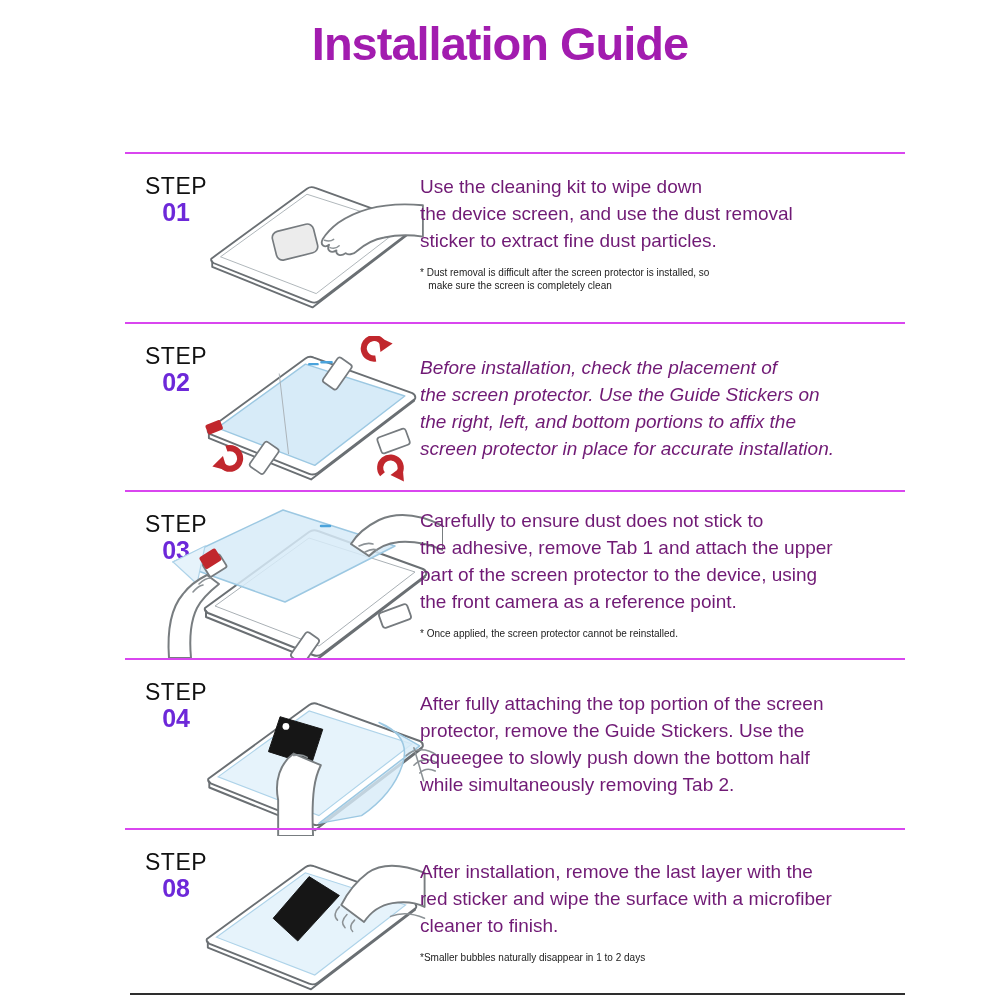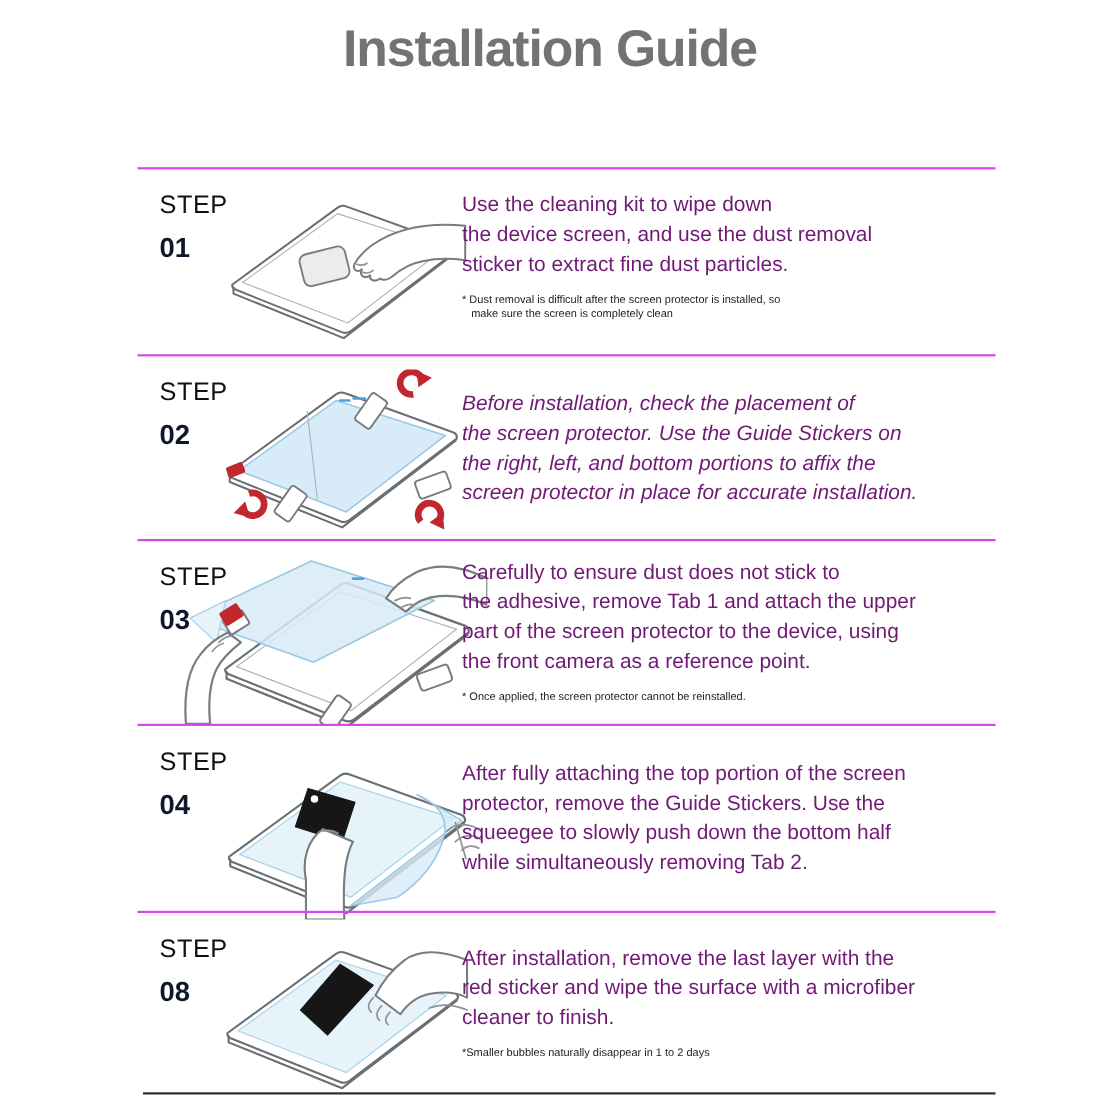--- a/index.html
+++ b/index.html
@@ -1,29 +1,29 @@
 <!DOCTYPE html>
 <html><head>
 <meta charset="utf-8">
 <style>
   html,body{margin:0;padding:0;background:#fff;}
   body{width:1000px;height:1000px;position:relative;overflow:hidden;
        font-family:"Liberation Sans","DejaVu Sans",sans-serif;color:#1a1a1a;}
   .page{position:absolute;inset:0;background:#fff;}
   .title{position:absolute;top:16px;left:0;width:1000px;text-align:center;
-         font-size:47px;font-weight:700;letter-spacing:-1px;color:#737373;}
+         font-size:47px;font-weight:700;letter-spacing:-1px;color:#a21caf;}
   .row{position:absolute;left:125px;width:780px;border-top:2px solid #d946ef;}
   .row1{top:152px;height:170px;}
   .row2{top:322px;height:168px;}
   .row3{top:490px;height:168px;}
   .row4{top:658px;height:170px;}
   .row5{top:828px;height:167px;}
   .step-label{position:absolute;left:20px;top:20px;line-height:1.05;}
   .step-word{font-size:23px;font-weight:400;letter-spacing:.5px;color:#111;}
-  .step-num{font-size:25px;font-weight:700;color:#0f172a;margin-top:15px;}
+  .step-num{font-size:25px;font-weight:700;color:#6d28d9;margin-top:1px;text-align:center;}
   .illus{position:absolute;}
   .i1{left:70px;top:20px;width:235px;height:138px;}
   .i2{left:62px;top:12px;width:250px;height:150px;}
   .i3{left:28px;top:8px;width:290px;height:160px;}
   .i4{left:62px;top:16px;width:256px;height:160px;}
   .i5{left:66px;top:22px;width:240px;height:142px;}
   .text-col{position:absolute;left:295px;width:488px;}
   .t1{top:20px;} .t2{top:31px;font-style:italic;} .t3{top:16px;} .t4{top:31px;} .t5{top:29px;}
   .body-text{font-size:19px;line-height:1.42;white-space:pre-line;color:#701a75;}
   .note-text{font-size:10px;line-height:1.35;white-space:pre-wrap;color:#222;margin-top:11px;}

